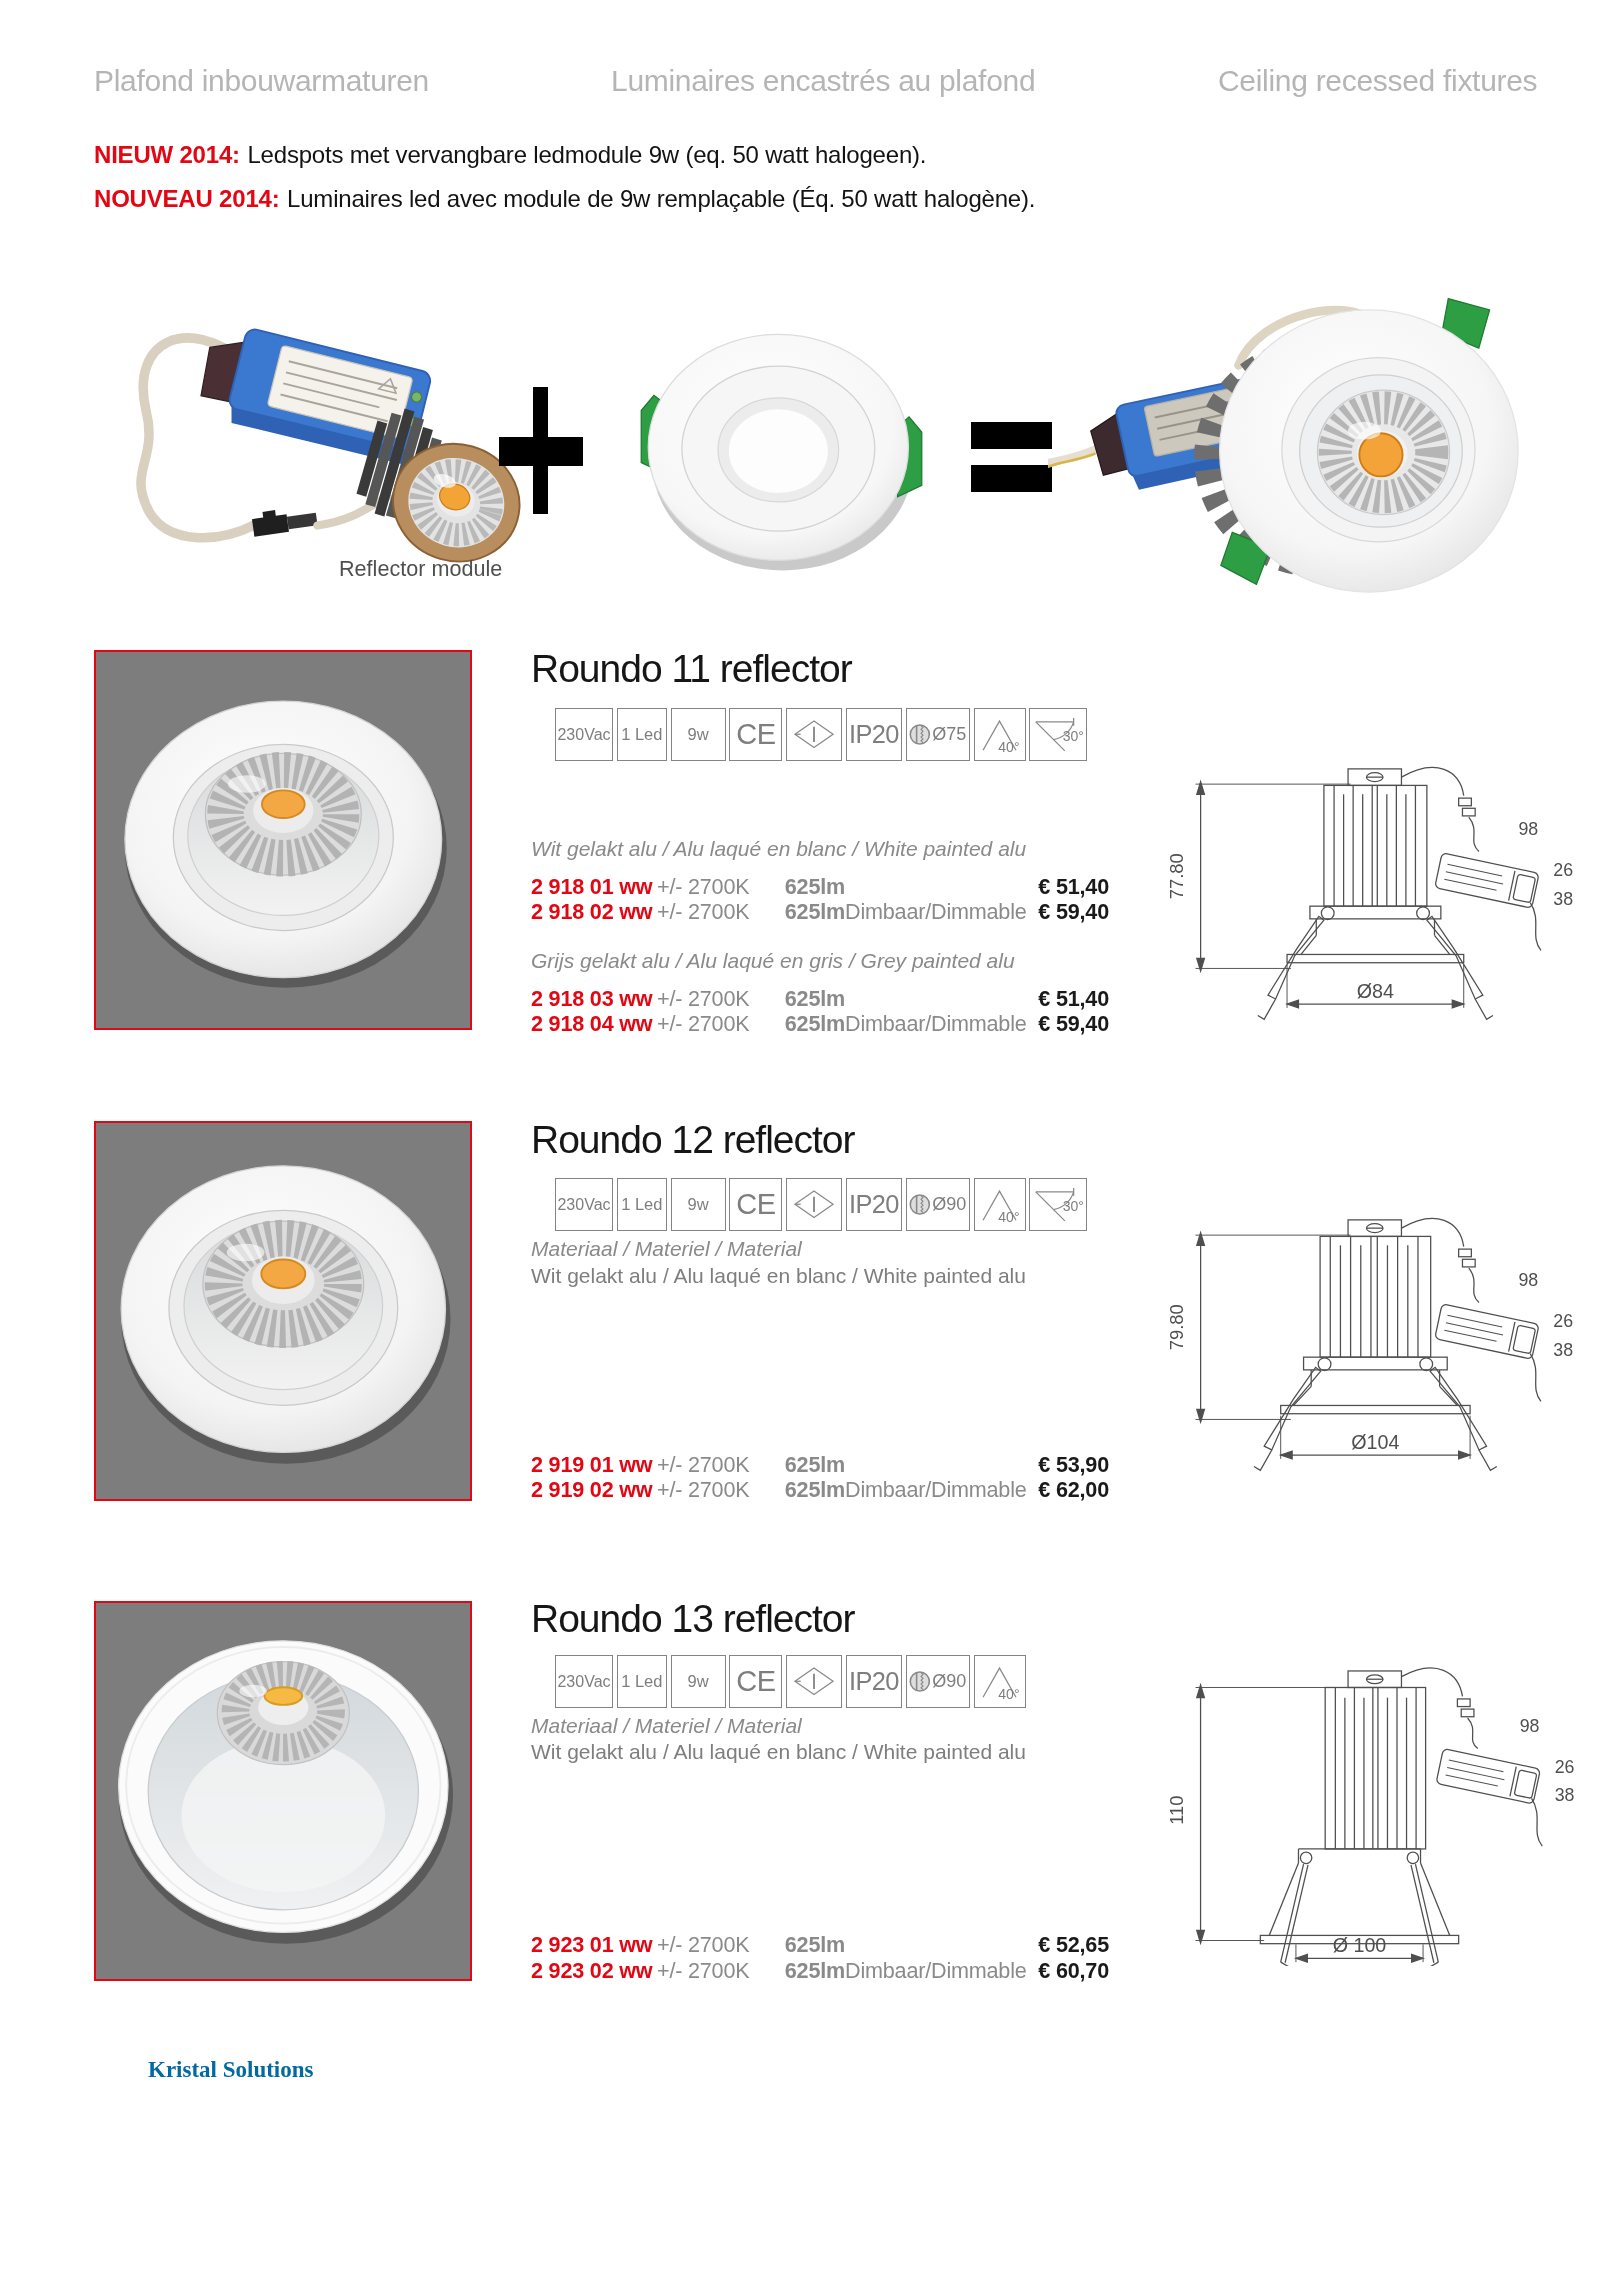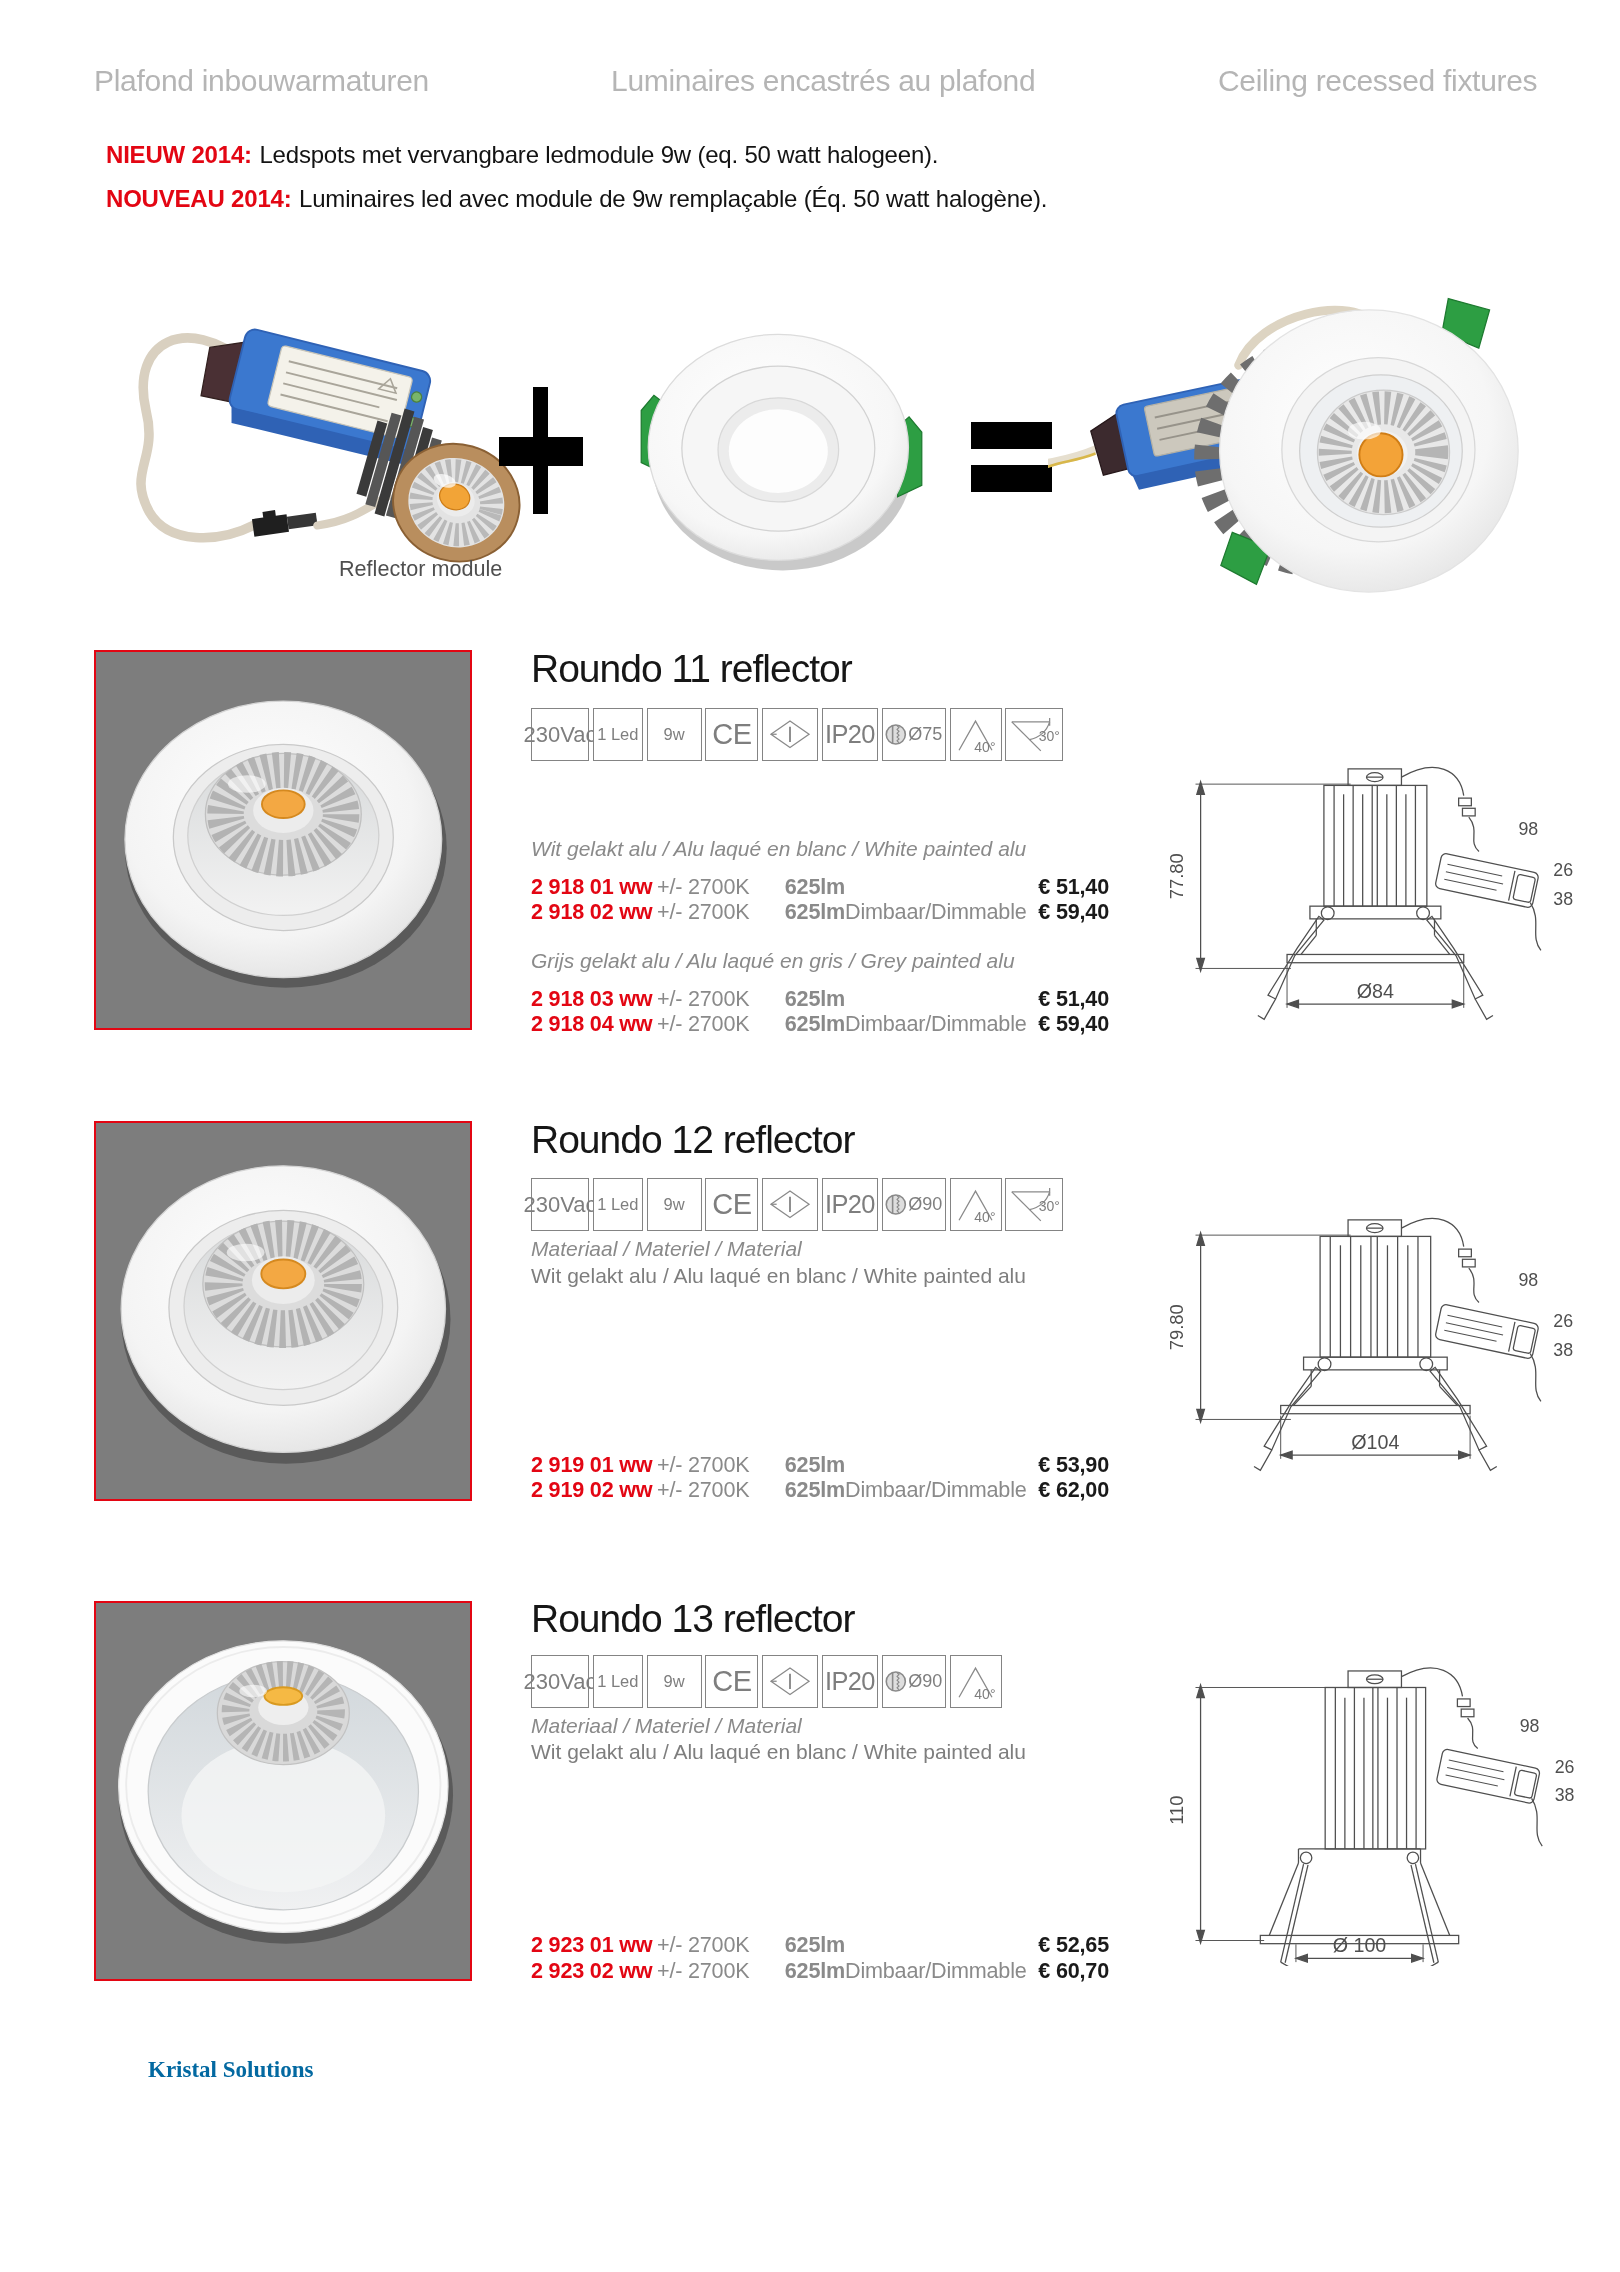--- a/index.html
+++ b/index.html
@@ -2,42 +2,42 @@
 <html style="font-size:10.2px"><head>
 <meta charset="utf-8">
 <style>
   html,body{margin:0;padding:0;background:#888;}
   .page{position:relative;width:1620px;height:2273px;background:#ffffff;
         font-family:"Liberation Sans",sans-serif;overflow:hidden;margin:0 auto;}
   .abs{position:absolute;}
   
   .hdr-title{position:absolute;top:64px;font-size:30px;color:#b5b5b5;letter-spacing:-0.3px;white-space:nowrap;font-weight:400;}
   
-  .intro-line{position:absolute;left:106px;font-size:24px;white-space:nowrap;letter-spacing:-0.2px;}
+  .intro-line{position:absolute;left:94px;font-size:24px;white-space:nowrap;letter-spacing:-0.2px;}
   .intro-prefix{color:#e30613;font-weight:700;margin-right:7.6px;}
   .intro-text{color:#131313;font-weight:500;}
   
   .plus{position:absolute;left:499px;top:387px;width:84px;height:127px;}
   .plus .v{position:absolute;left:34px;top:0;width:15.2px;height:127px;background:#000;}
   .plus .h{position:absolute;left:0;top:50px;width:84px;height:29px;background:#000;}
   .equals{position:absolute;left:971px;top:422px;width:81px;height:70px;}
   .equals .b1,.equals .b2{position:absolute;left:0;width:81px;height:27px;background:#000;}
   .equals .b1{top:0;}.equals .b2{top:43px;}
   .assembly-caption{position:absolute;left:339px;top:556px;font-size:21.6px;color:#4f4f4f;font-weight:500;}
   
   .photo{position:absolute;left:94px;width:378px;height:380px;background:#7d7d7d;
          border:2.5px solid #e30613;box-sizing:border-box;}
   .photo svg{display:block;width:100%;height:100%;}
   
   .prod-title{position:absolute;left:531px;font-size:39px;color:#161616;letter-spacing:-1px;
               white-space:nowrap;font-weight:500;line-height:1.05;}
   .badges{position:absolute;left:531px;display:flex;gap:3.8px;}
   .badge{height:53px;border:1.9px solid #848484;background:#fff;box-sizing:border-box;
          display:flex;align-items:center;justify-content:center;color:#7e7e7e;position:relative;}
-  .b-voltage{width:58px;font-size:22px;}
+  .b-voltage{width:58px;font-size:16px;margin-left:24px;}
   .b-leds{width:50px;font-size:16.5px;}
   .b-power{width:55px;font-size:16.5px;}
   .b-ce{width:53px;font-size:29px;font-weight:500;letter-spacing:-0.6px;}
   .b-class{width:56px;}
   .b-ip{width:56px;font-size:25.4px;font-weight:500;letter-spacing:-0.6px;}
   .b-cutout{width:64px;font-size:18px;gap:1.3px;}
   .b-beam{width:52px;}
   .b-tilt{width:58px;}
   .badge .corner-label{position:absolute;font-size:14px;color:#7e7e7e;}
   .b-beam .corner-label{right:5.1px;bottom:5.1px;}

